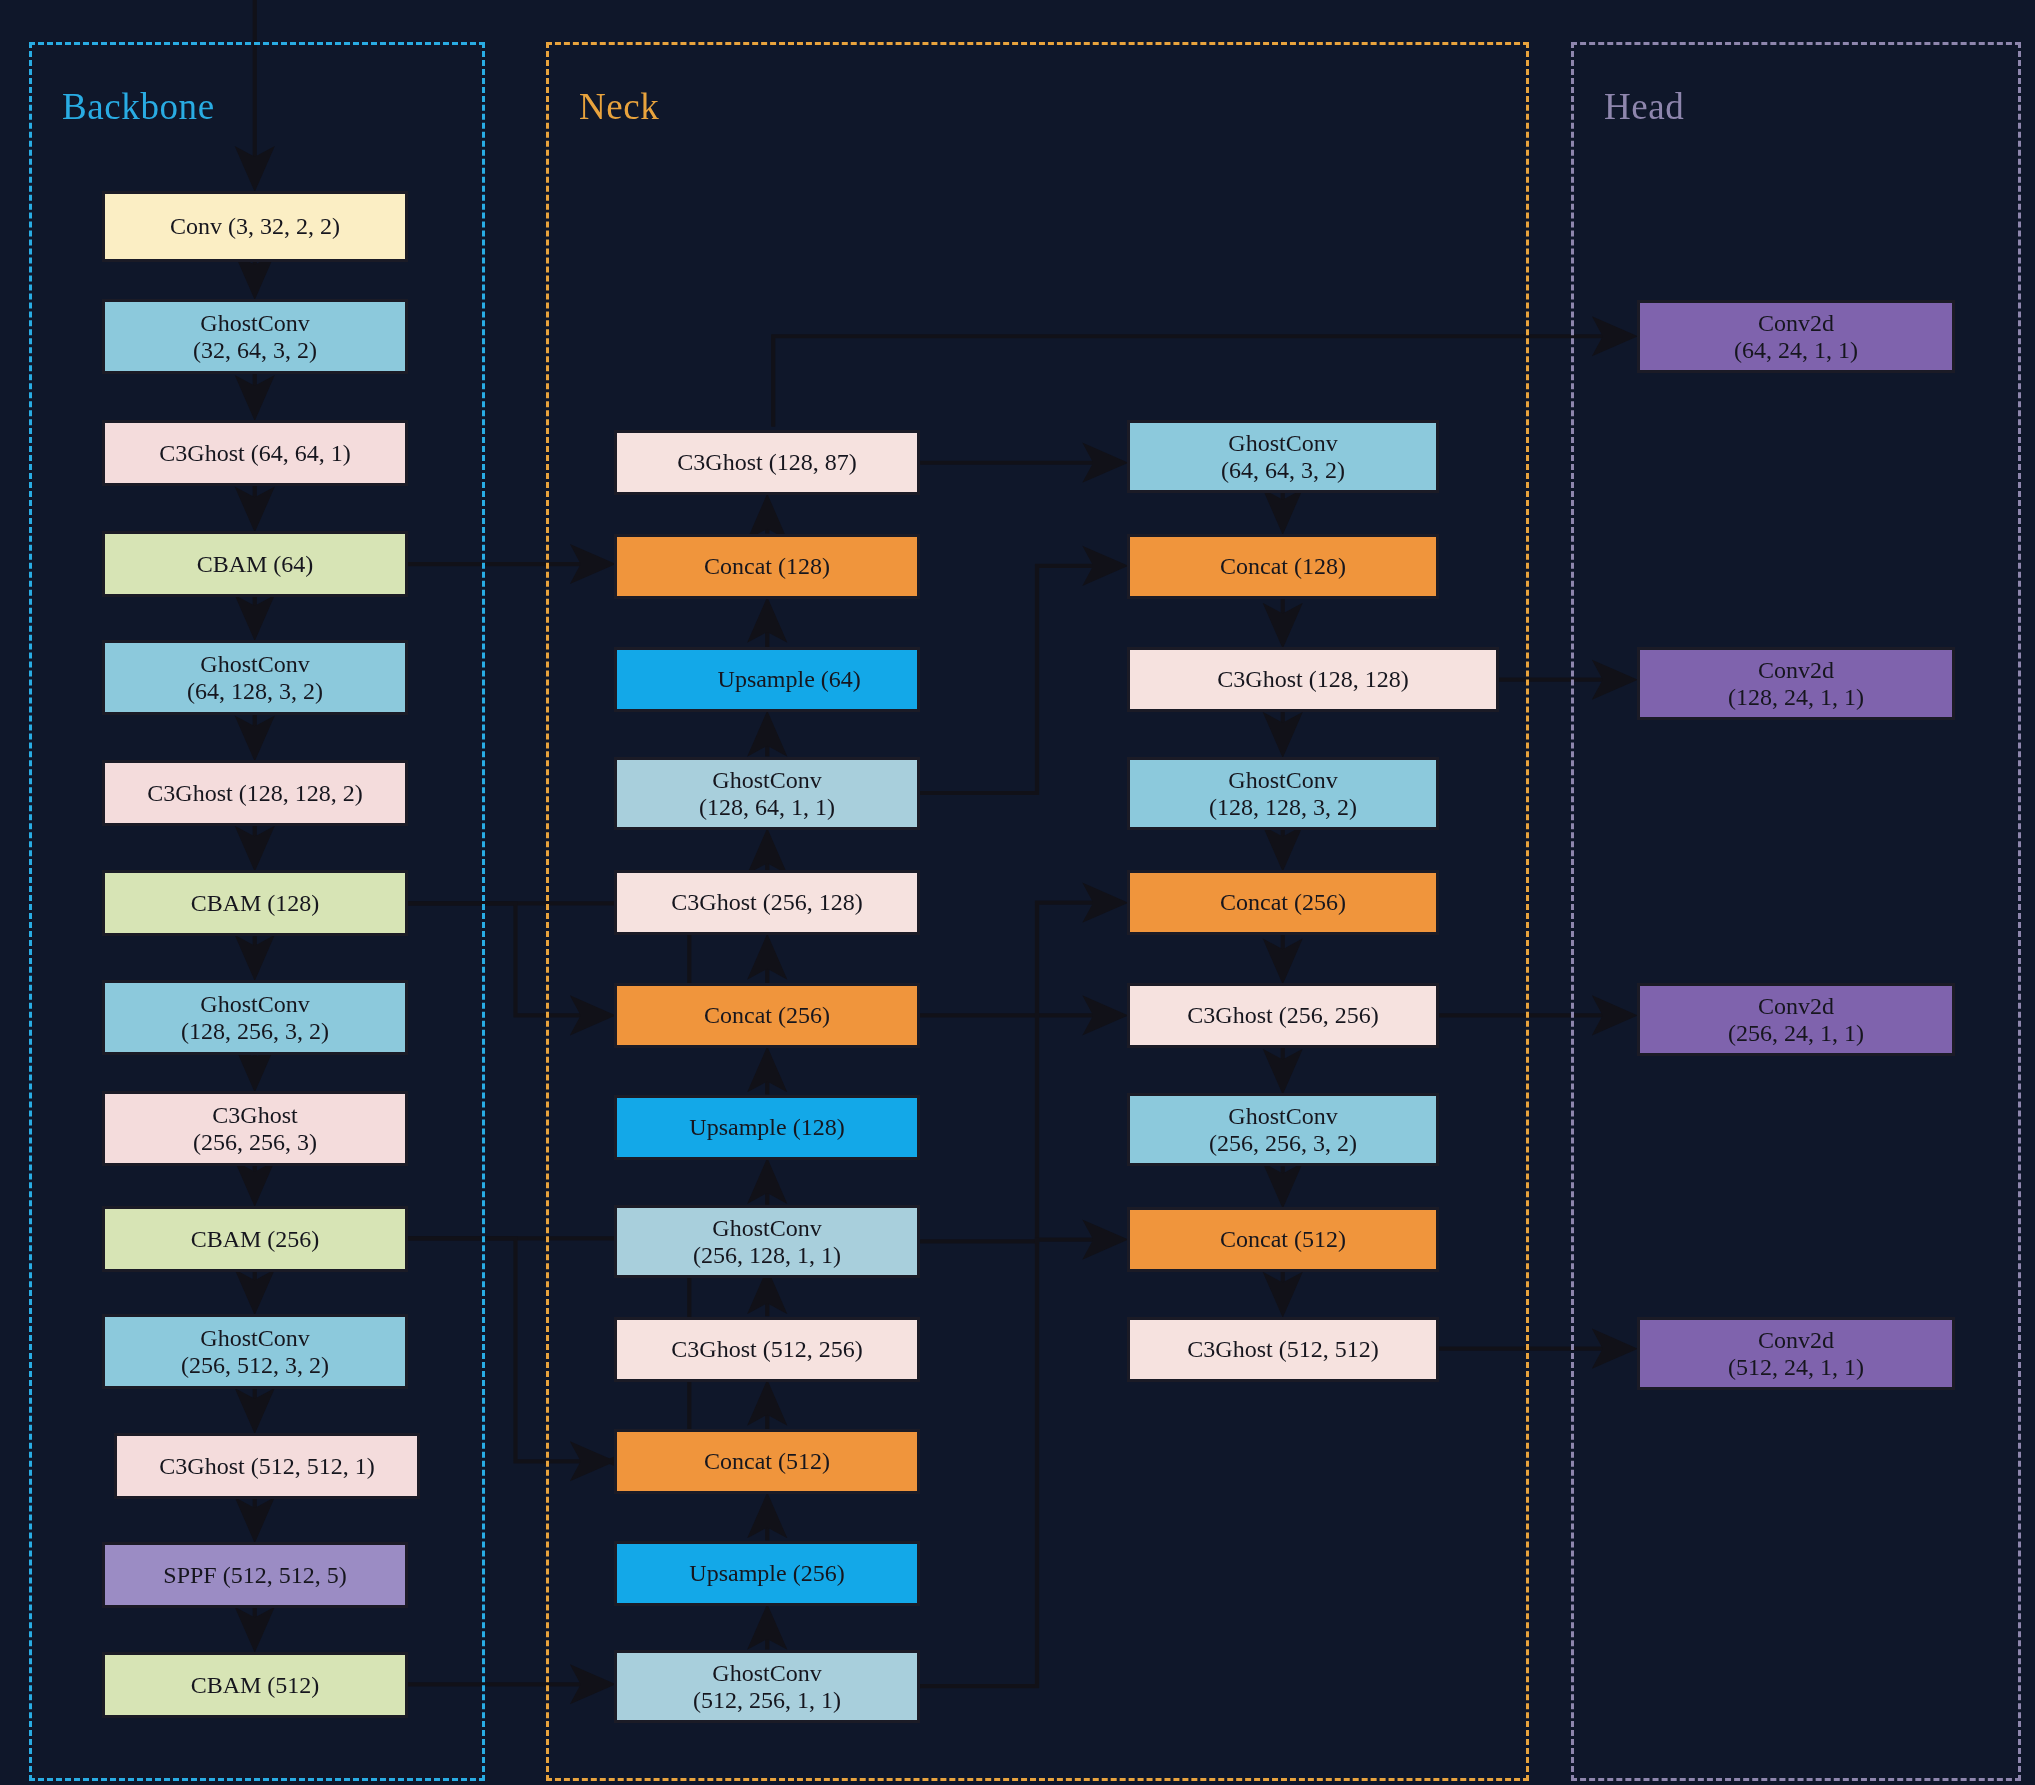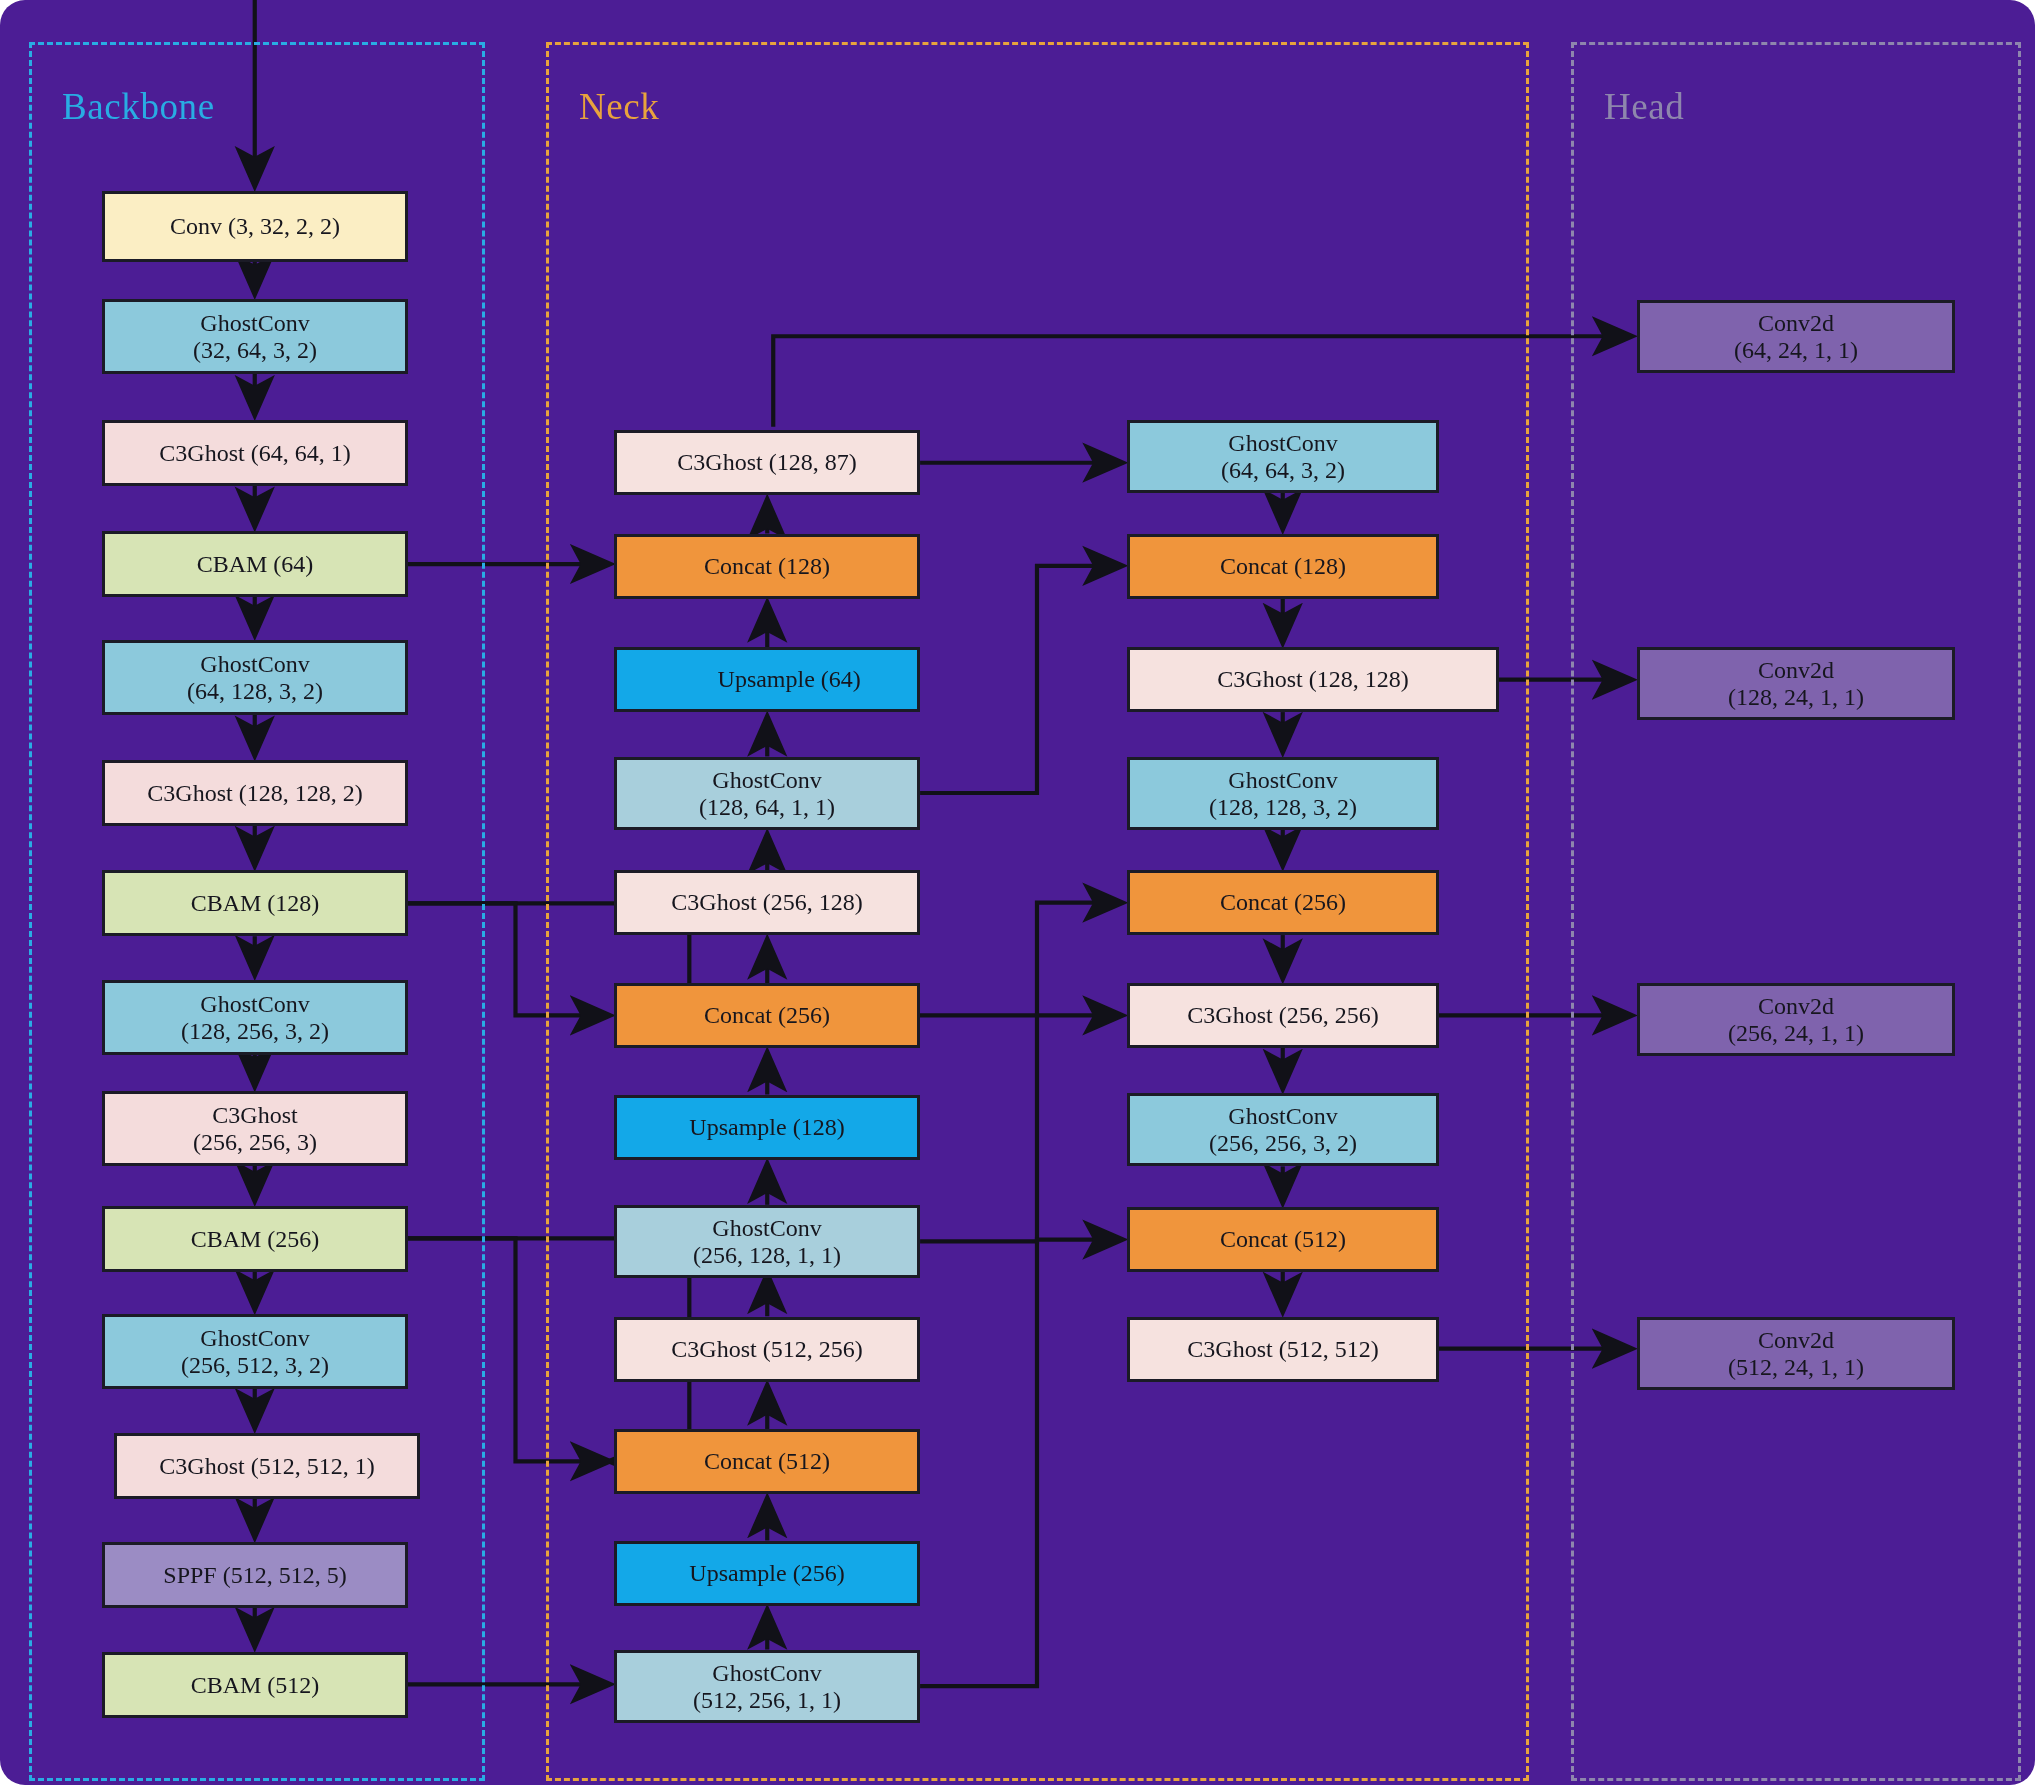--- a/index.html
+++ b/index.html
@@ -1,17 +1,17 @@
 <!DOCTYPE html>
 <html style="font-size:9.6px"><head>
 <meta charset="utf-8">
 <style>
   html,body{margin:0;padding:0;background:#ffffff;}
   body{font-family:"Liberation Serif", serif;}
-  #canvas{position:relative;width:2035px;height:1785px;background:#4c1d95;overflow:hidden;border-radius:25px;}
+  #canvas{position:relative;width:2035px;height:1785px;background:#0f172a;overflow:hidden;}
 
   .group-box{position:absolute;border-style:dashed;border-width:3px;background:transparent;}
   .group-label{position:absolute;font-size:37px;letter-spacing:0.6px;white-space:nowrap;}
 
   .node{position:absolute;box-sizing:border-box;border:3px solid #1b1b26;
         display:flex;align-items:center;justify-content:center;text-align:center;
         line-height:1.12;color:#16161e;font-size:24px;padding:1.2px 3.6px;}
   .node .lbl{display:block;white-space:pre-line;}
 
   svg.wires{position:absolute;left:0;top:0;width:2035px;height:1785px;pointer-events:none;}

